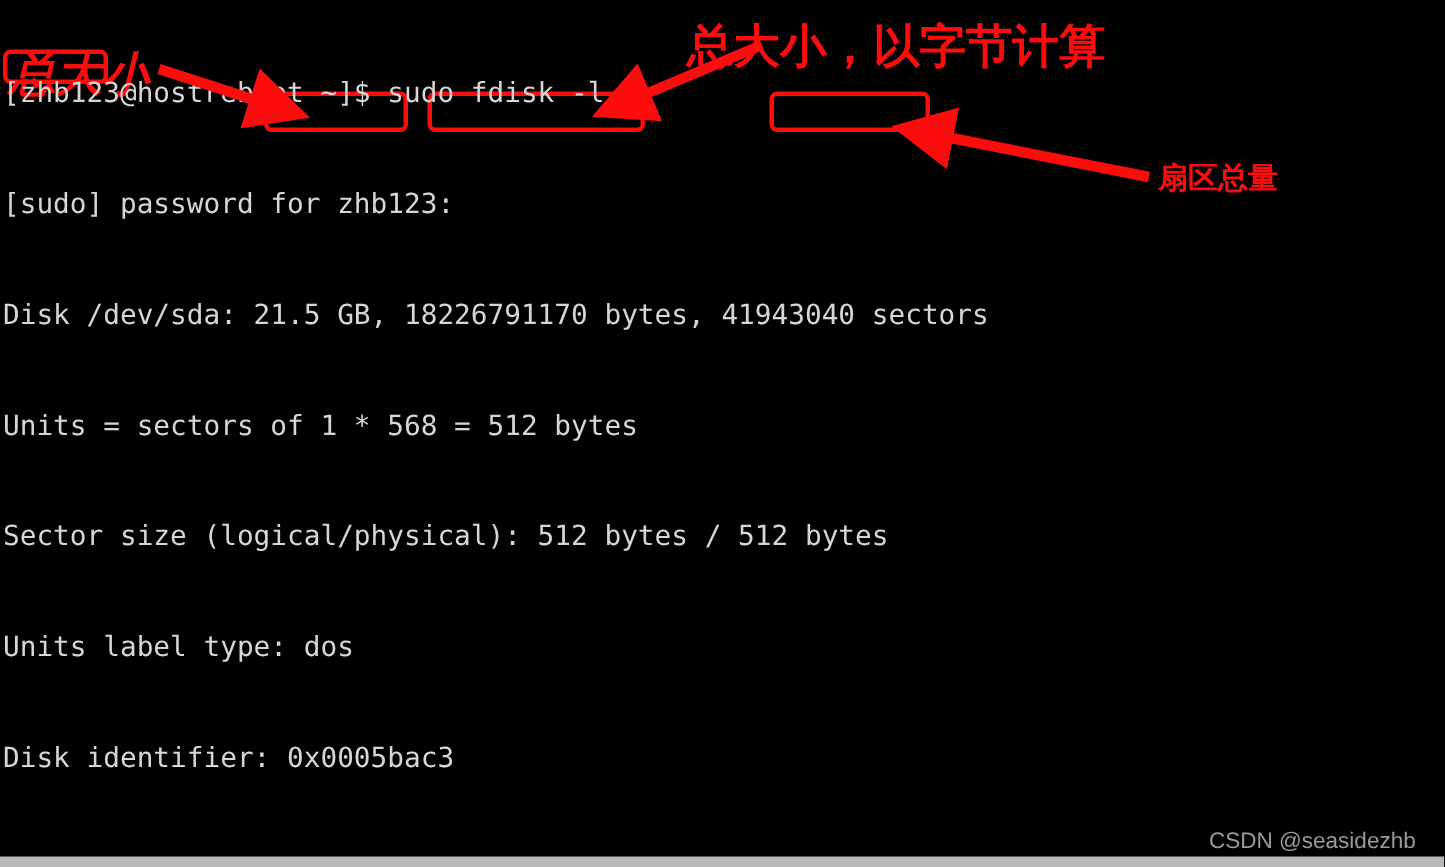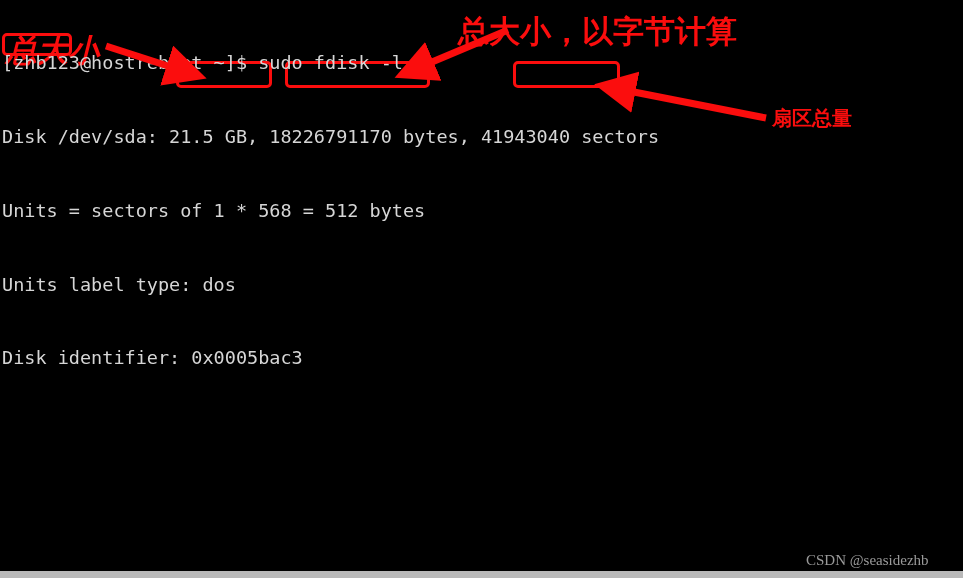--- a/index.html
+++ b/index.html
@@ -56,21 +56,21 @@
   .anno-box {
     position: absolute;
     border: 3px solid #fb0d0d;
     border-radius: 5px;
     box-sizing: border-box;
   }
   
   .watermark {
     position: absolute;
     color: #9a9a9a;
-    font-family: Liberation Serif, serif;
+    font-family: Liberation Sans, sans-serif;
     font-size: 15px;
     white-space: nowrap;
     z-index: 2;
   }
   
   .bottom-strip {
     position: absolute;
     left: 0;
     bottom: 0;
     width: 963px;
@@ -79,22 +79,24 @@
     z-index: 4;
   }
 </style>
 </head>
 <body>
 
 <div id="screen">
 
   <div id="terminal">
     <div class="tline">[zhb123@hostreboot ~]$ sudo fdisk -l</div>
+    <div class="tline">[sudo] password for zhb123:</div>
     <div class="tline">Disk /dev/sda: 21.5 GB, 18226791170 bytes, 41943040 sectors</div>
     <div class="tline">Units = sectors of 1 * 568 = 512 bytes</div>
+    <div class="tline">Sector size (logical/physical): 512 bytes / 512 bytes</div>
     <div class="tline">Units label type: dos</div>
     <div class="tline">Disk identifier: 0x0005bac3</div>
     
     
     
     
     
     
     
     

